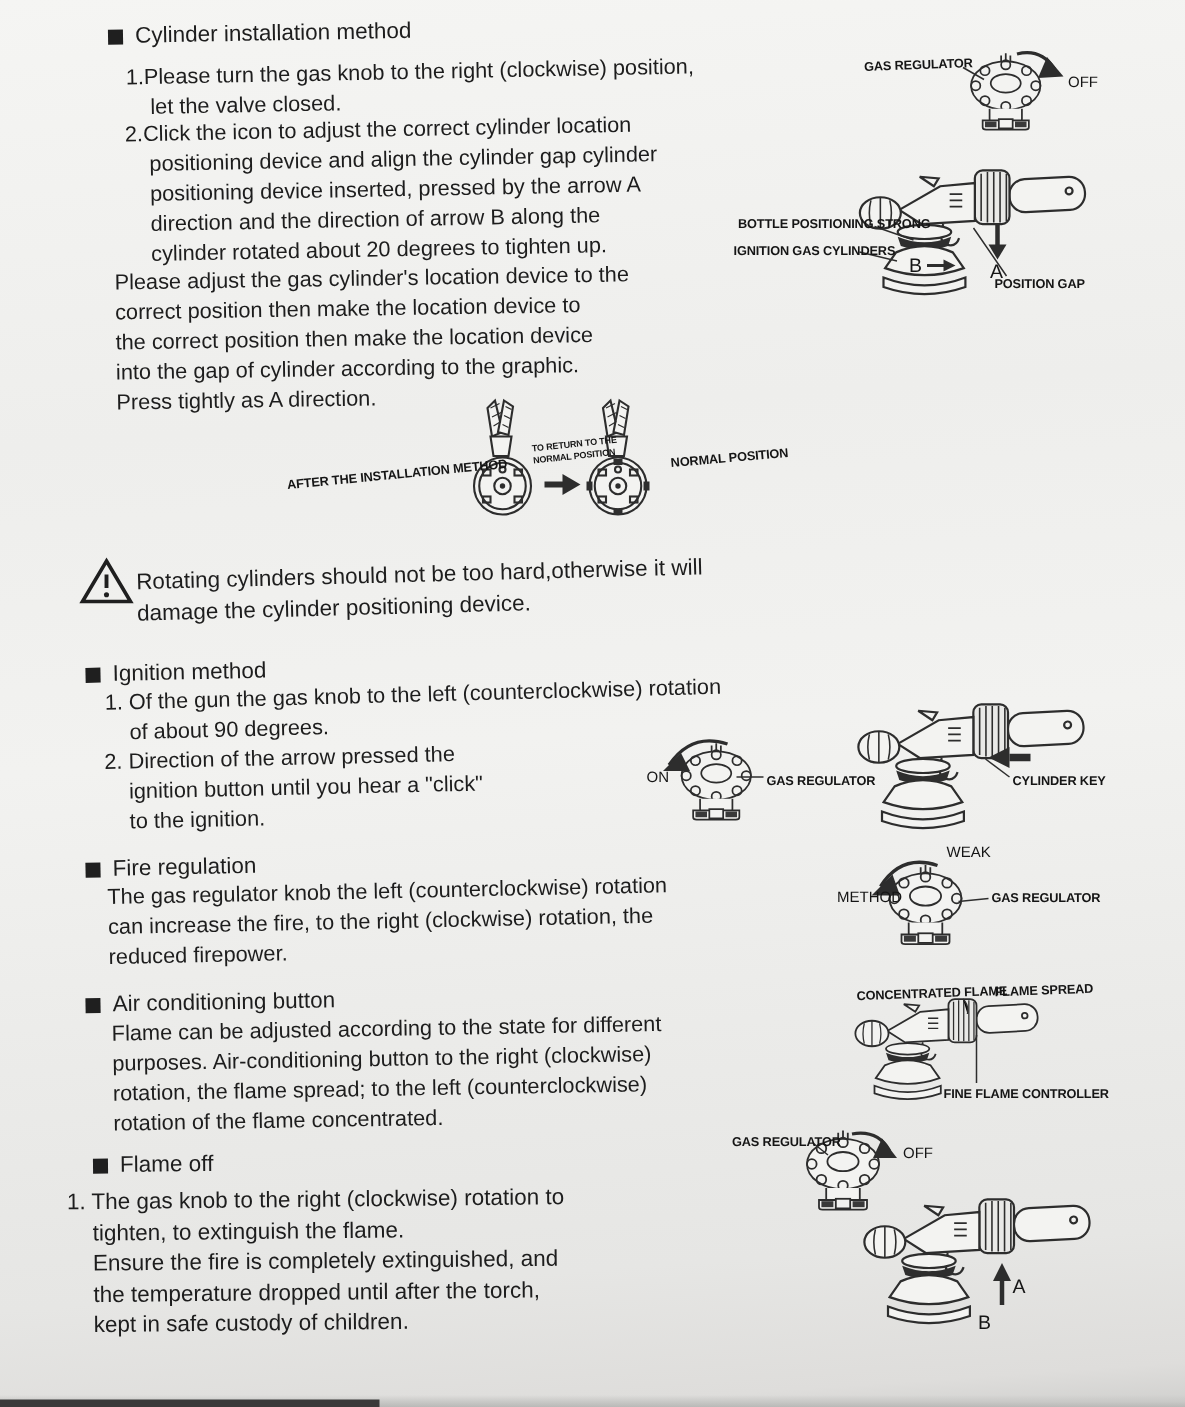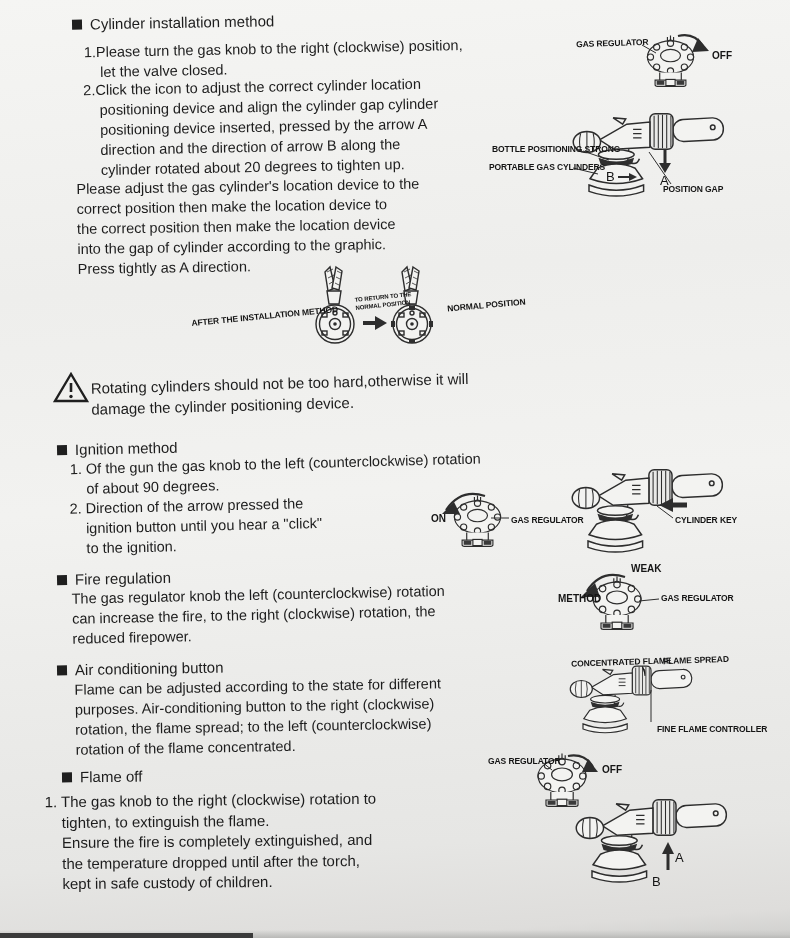--- a/index.html
+++ b/index.html
@@ -7,21 +7,21 @@
     background:linear-gradient(176deg,#f5f5f3 0%,#eeeeec 30%,#f2f2f0 52%,#ebebe9 72%,#e6e6e4 88%,#dedddb 97%,#cfcfcd 100%);
     font-family:"Liberation Sans","DejaVu Sans",sans-serif;color:#1d1d1d;}
   .abs{position:absolute;}
   .heading{display:flex;align-items:center;gap:8px;font-size:15px;}
   .sq{width:10px;height:10px;background:#1f1f1f;flex:0 0 auto;}
   .body{font-size:14.5px;line-height:20px;white-space:pre-line;}
   .hang{padding-left:16px;text-indent:-16px;}
   .flabel{position:absolute;font-size:8.5px;font-weight:600;color:#151515;white-space:nowrap;letter-spacing:-0.1px;}
   .flabel.multi{white-space:pre-line;line-height:1.25;}
   .tiny{font-size:6px;font-weight:600;white-space:pre-line;line-height:1.3;transform:rotate(-6deg);}
-  .biglabel{position:absolute;font-size:10px;font-weight:700;color:#151515;white-space:nowrap;}
+  .biglabel{position:absolute;font-size:10px;font-weight:400;color:#151515;white-space:nowrap;}
   .ablabel{position:absolute;font-size:13px;color:#151515;white-space:nowrap;}
   svg{overflow:visible;}
   .strip-dark{position:absolute;left:0;bottom:0;width:253px;height:5px;background:#3a3a3a;}
   .strip-edge{position:absolute;left:0;bottom:0;width:100%;height:8px;
     background:linear-gradient(180deg,rgba(0,0,0,0) 0%,#c9c9c7 55%,#b9b9b7 100%);}
 </style>
 </head>
 <body>
 
 <svg width="0" height="0" style="position:absolute" aria-hidden="true">
@@ -119,21 +119,21 @@
       <g>
         <path d="M190 50 v15" stroke="#2d2d2d" stroke-width="3"></path>
         <polygon points="184,63 196,63 190,73" fill="#2d2d2d"></polygon>
       </g>
       <g>
         <path d="M143 77 h12" stroke="#2d2d2d" stroke-width="2"></path>
         <polygon points="154,73 162,77 154,81" fill="#2d2d2d"></polygon>
       </g>
     </svg>
     <div class="flabel" style="left:17px;top:44px">BOTTLE POSITIONING STRONG</div>
-    <div class="flabel" style="left:14px;top:62px">PORTABLE GAS CYLINDERS</div>
+    <div class="flabel" style="left:14px;top:62px">IGNITION GAS CYLINDERS</div>
     <div class="ablabel" style="left:131px;top:69px">B</div>
     <div class="ablabel" style="left:185px;top:73px">A</div>
     <div class="flabel" style="left:188px;top:84px">POSITION GAP</div>
   </div>
 
   <div class="abs" style="left:185px;top:262px;width:350px;height:88px">
     <svg width="350" height="88">
       <use href="#bottomview" transform="translate(126,0)"></use>
       <use href="#bottomview" transform="translate(203,0)"></use>
       <g fill="#2e2e2e">
@@ -222,21 +222,21 @@
 rotation, the flame spread; to the left (counterclockwise)
 rotation of the flame concentrated.</div>
 
   <div class="abs" style="left:545px;top:650px;width:245px;height:100px">
     <svg width="245" height="100">
       <use href="#torch" transform="translate(21,5) scale(0.85)"></use>
       <path d="M106 40 V72 M97 16 q4 4 3 10" stroke="#2d2d2d" stroke-width="1"></path>
     </svg>
     <div class="flabel" style="left:26px;top:7px;transform:rotate(-2deg)">CONCENTRATED FLAME</div>
     <div class="flabel" style="left:118px;top:5px;transform:rotate(-2deg)">FLAME SPREAD</div>
-    <div class="flabel" style="left:112px;top:74px">FINE FLAME CONTROLLER</div>
+    <div class="flabel" style="left:84px;top:74px">FINE FLAME CONTROLLER</div>
   </div>
 
   <div class="abs heading" style="left:62px;top:768px;transform:rotate(-0.6deg)">
     <span class="sq"></span>
     <span>Flame off</span>
   </div>
   <div class="abs body hang" style="left:45px;top:790px;width:410px;line-height:20.5px;font-size:15px;padding-left:17px;text-indent:-17px;transform:rotate(-0.6deg)">1. The gas knob to the right (clockwise) rotation to
 tighten, to extinguish the flame.
 Ensure the fire is completely extinguished, and
 the temperature dropped until after the torch,

